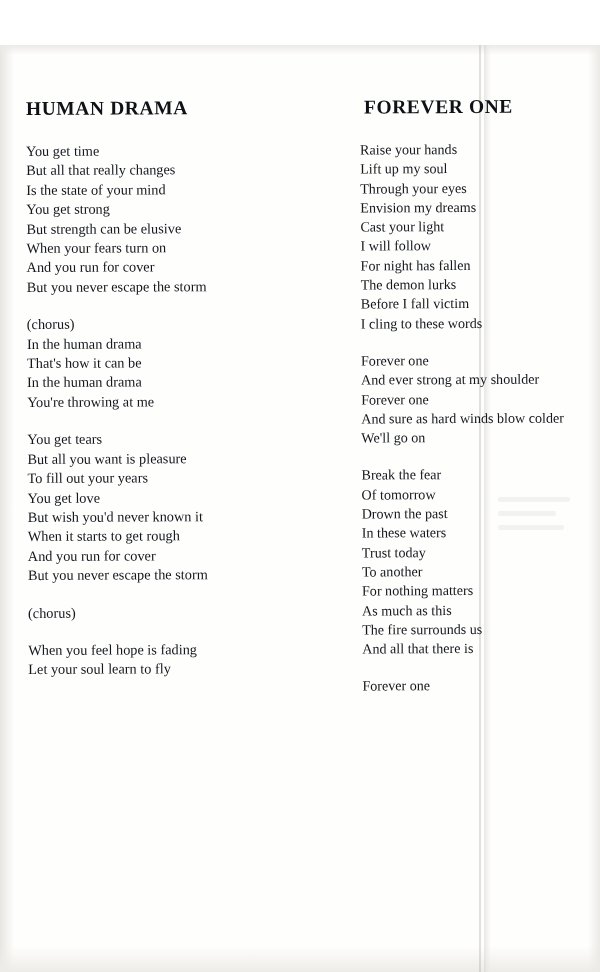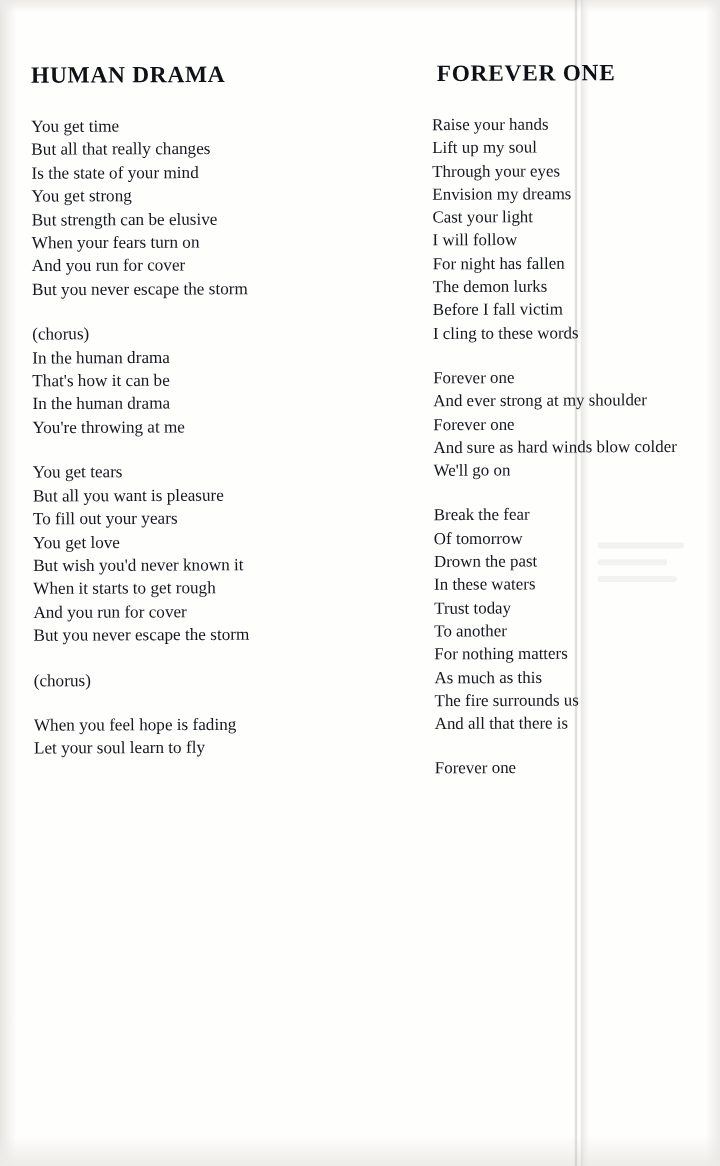--- a/index.html
+++ b/index.html
@@ -14,20 +14,21 @@
     color: #13161c;
     overflow: hidden;
     position: relative;
   }
 
   
   #page {
     position: absolute;
     inset: 0;
     background: #fefefd;
+    margin-top: 45px;
   }
 
   
   .edge-left {
     position: absolute;
     left: 0; top: 0; bottom: 0;
     width: 14px;
     background: linear-gradient(to right, #e8e6e2, rgba(255,255,255,0));
     pointer-events: none;
   }

